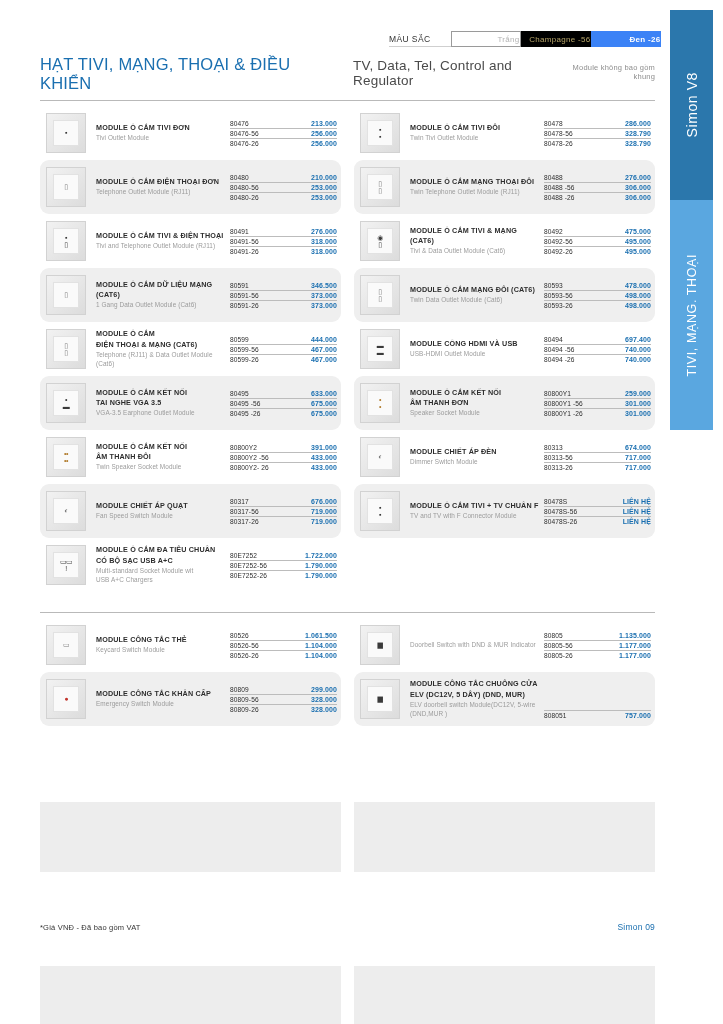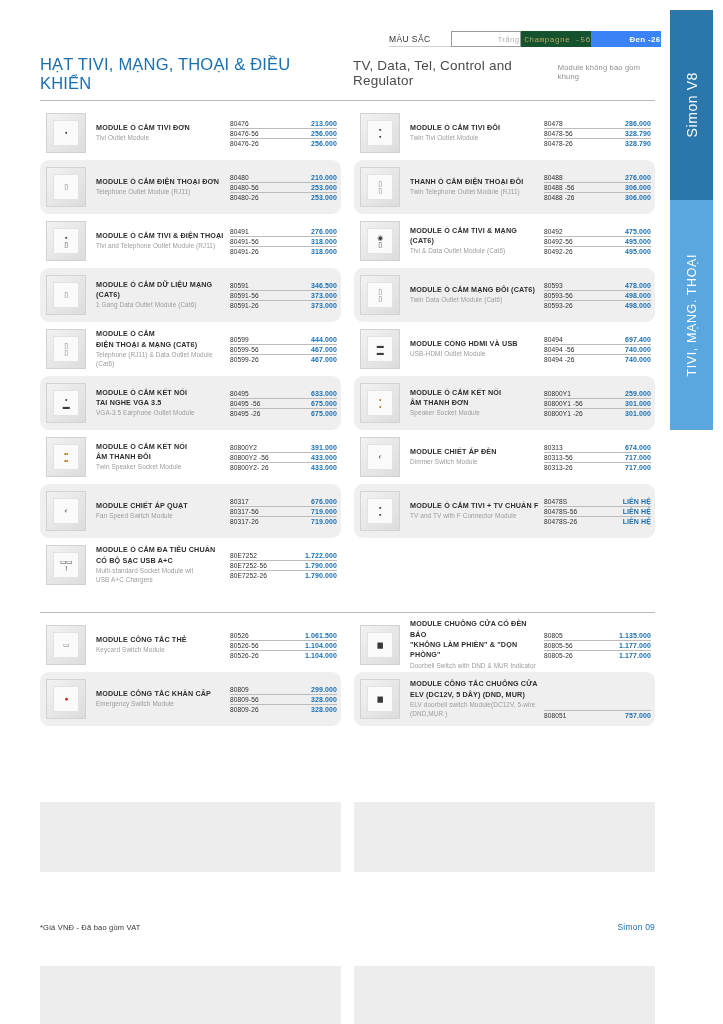--- a/index.html
+++ b/index.html
@@ -34,29 +34,29 @@
   .swatch-label {
     font-size: 8.5px; color: #333; letter-spacing: .4px;
     display: flex; align-items: center; padding-right: 20px;
     border-bottom: 1px solid #cfcfcf;
   }
   .swatch {
     width: 70px; display: flex; align-items: center; justify-content: flex-end;
     font-size: 8px; letter-spacing: .3px;
   }
   .sw-white { background: #ffffff; border: 1px solid #9a9a9a; color: #b3b3b3; }
-  .sw-champ { background: #14532d; color: #b7a569; font-family: Liberation Mono, monospace; }
+  .sw-champ { background: #000000; color: #b7a569; }
   .sw-black { background: #3b82f6; color: #ffffff; font-weight: bold; }
 
   
   .section { position: absolute; left: 40px; width: 615px; }
   .sec-head { display: flex; align-items: baseline; padding-bottom: 7px; }
   .sec-title { color: #1a6fb0; font-size: 16.5px; letter-spacing: .2px; }
   .sec-sub { color: #4a4a4a; font-size: 13.5px; margin-left: 32px; letter-spacing: .2px; }
-  .sec-note { color: #8e8e8e; font-size: 7.5px; margin-left: auto; letter-spacing: .2px; }
+  .sec-note { color: #8e8e8e; font-size: 7.5px; margin-left: auto; letter-spacing: .2px; text-align: right; }
   .sec-rule { border-top: 1px solid #b9b9b9; }
 
   
   .grid { display: flex; gap: 13px; margin-top: 5px; }
   .col { width: 301px; display: flex; flex-direction: column; }
   .prow {
     display: flex; align-items: center;
     height: 54px; padding: 0 4px 0 6px;
   }
   .prow.shaded { background: #efefef; border-radius: 9px; }
@@ -379,21 +379,21 @@
                 <span class="pprice">328.790</span>
               </div>
             </div>
           </div>
           <div class="prow shaded">
             <div class="thumb">
               <div class="plate"></div>
               <div class="mark ">▯<br>▯</div>
             </div>
             <div class="pinfo">
-              <div class="pname">THANH Ổ CẮM ĐIỆN THOẠI ĐÔI</div>
+              <div class="pname">MODULE Ổ CẮM MẠNG THOẠI ĐÔI</div>
               <div class="pdesc">Twin Telephone Outlet Module (RJ11)</div>
             </div>
             <div class="ptable">
               <div class="ptr">
                 <span class="pcode">80488</span>
                 <span class="pprice">276.000</span>
               </div>
               <div class="ptr">
                 <span class="pcode">80488  -56</span>
                 <span class="pprice">306.000</span>
@@ -605,21 +605,20 @@
             </div>
           </div>
         </div>
       <div class="col" id="hotel-right">
           <div class="prow">
             <div class="thumb">
               <div class="plate"></div>
               <div class="mark dark">▆</div>
             </div>
             <div class="pinfo">
-              <div class="pname">MODULE CHUÔNG CỬA CÓ ĐÈN BÁO<br>"KHÔNG LÀM PHIỀN" &amp; "DỌN PHÒNG"</div>
               <div class="pdesc">Doorbell Switch with DND &amp; MUR Indicator</div>
             </div>
             <div class="ptable">
               <div class="ptr">
                 <span class="pcode">80805</span>
                 <span class="pprice">1.135.000</span>
               </div>
               <div class="ptr">
                 <span class="pcode">80805-56</span>
                 <span class="pprice">1.177.000</span>

